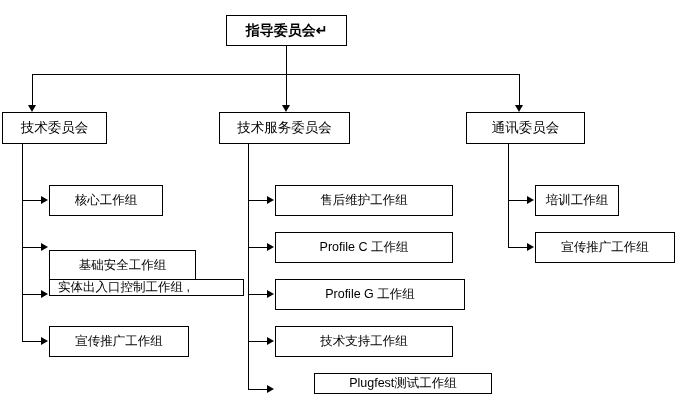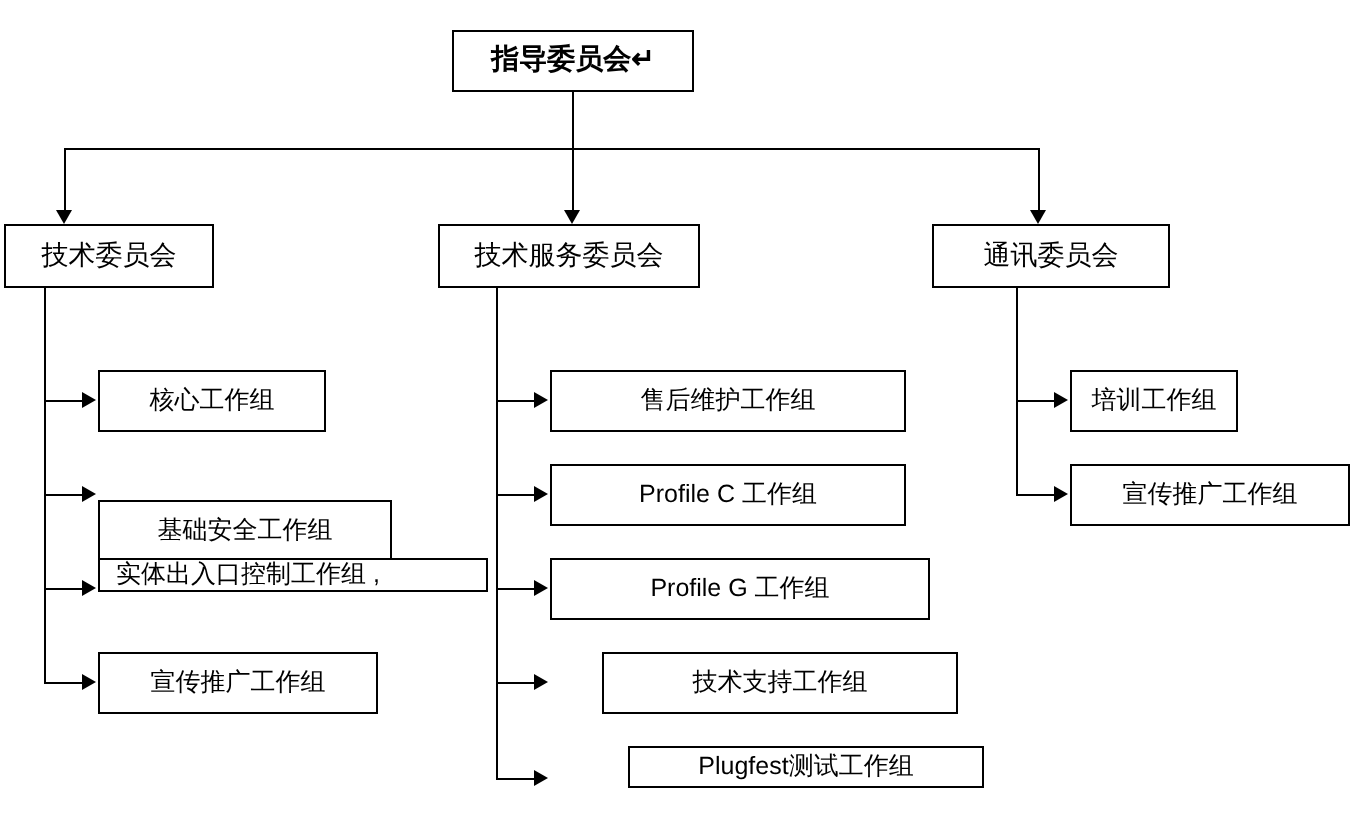--- a/index.html
+++ b/index.html
@@ -127,21 +127,21 @@
   <div class="line hline" style="left:248px; top:247px; width:20px; height:1px;"></div>
   <div class="arrow-right" style="left:267px; top:243px;"></div>
   <div class="node leaf" style="left:275px; top:232px; width:178px; height:31px;">Profile C 工作组</div>
 
   <div class="line hline" style="left:248px; top:294px; width:20px; height:1px;"></div>
   <div class="arrow-right" style="left:267px; top:290px;"></div>
   <div class="node leaf" style="left:275px; top:279px; width:190px; height:31px;">Profile G 工作组</div>
 
   <div class="line hline" style="left:248px; top:341px; width:20px; height:1px;"></div>
   <div class="arrow-right" style="left:267px; top:337px;"></div>
-  <div class="node leaf" style="left:275px; top:326px; width:178px; height:31px;margin-left:26px;">技术支持工作组</div>
+  <div class="node leaf" style="left:275px; top:326px; width:178px; height:31px;">技术支持工作组</div>
 
   <div class="line hline" style="left:248px; top:389px; width:20px; height:1px;"></div>
   <div class="arrow-right" style="left:267px; top:385px;"></div>
   <div class="node leaf" style="left:275px; top:373px; width:178px; height:21px;margin-left:39px;">Plugfest测试工作组</div>
 
   <div class="line vline" style="left:508px; top:144px; width:1px; height:104px;"></div>
 
   <div class="line hline" style="left:508px; top:200px; width:20px; height:1px;"></div>
   <div class="arrow-right" style="left:527px; top:196px;"></div>
   <div class="node leaf" style="left:535px; top:185px; width:84px; height:31px;">培训工作组</div>

